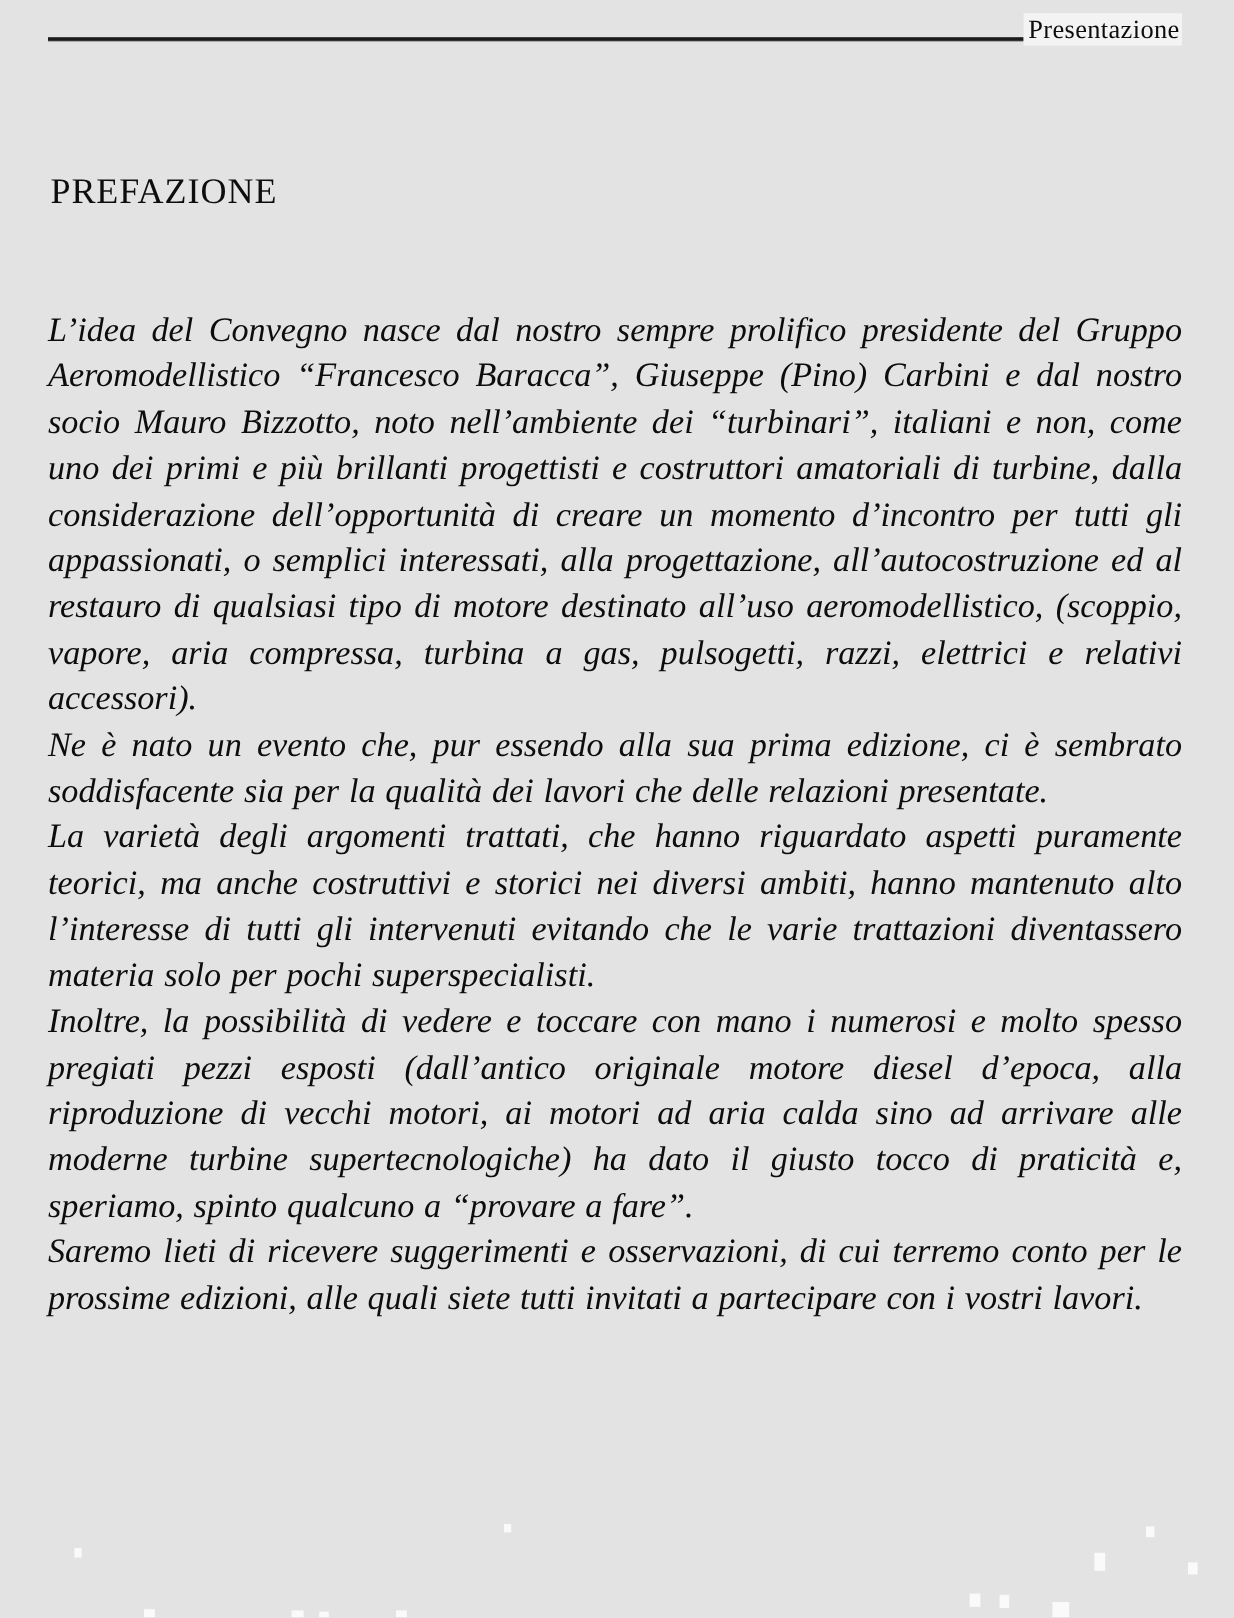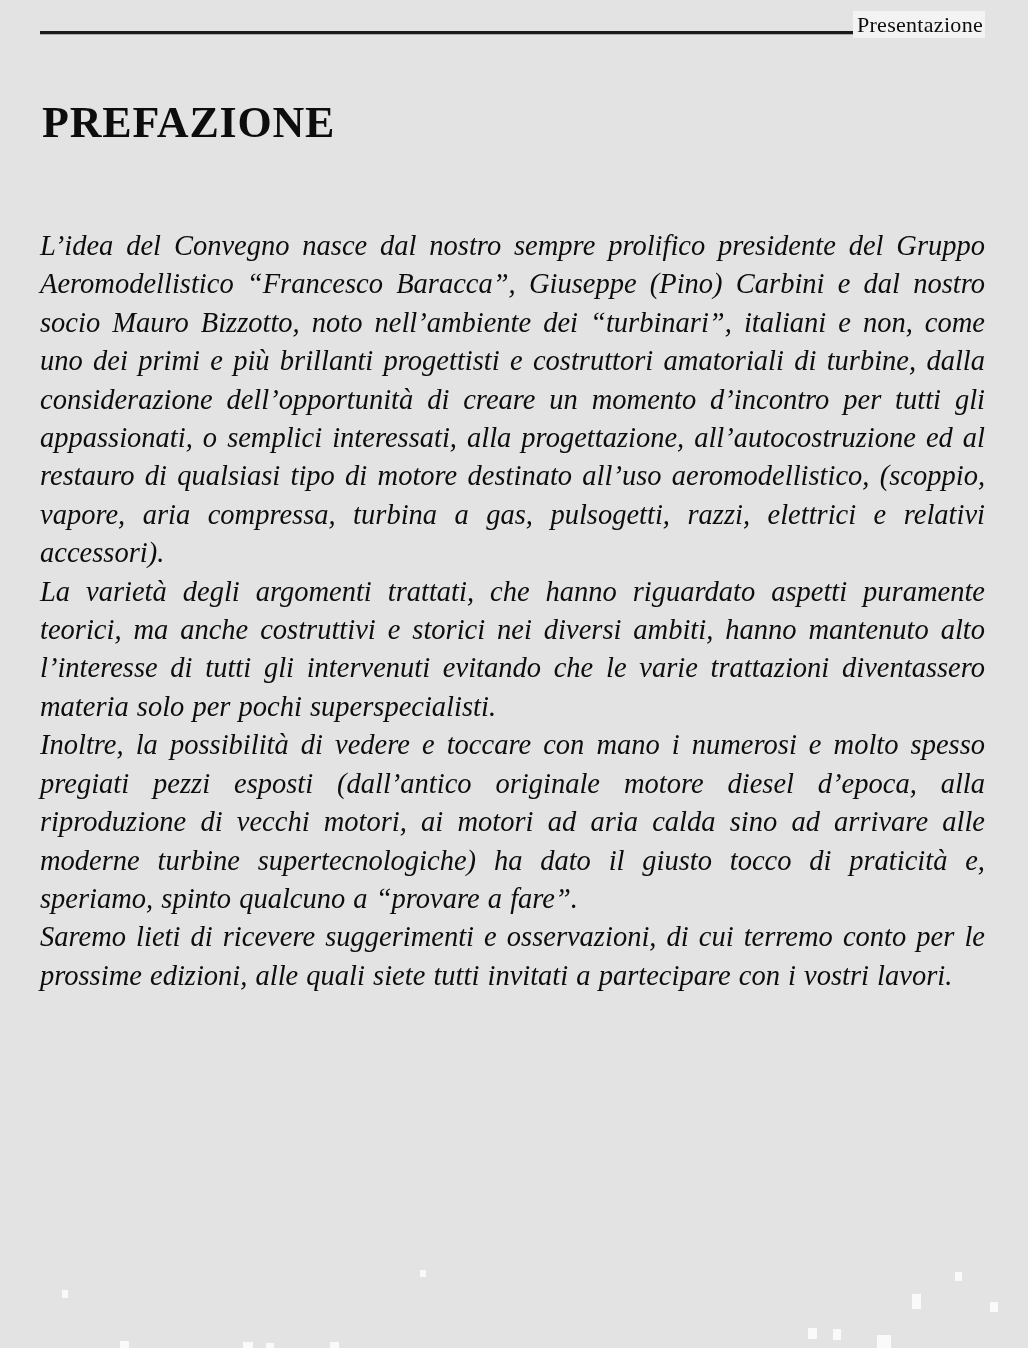--- a/index.html
+++ b/index.html
@@ -39,24 +39,24 @@
   .running-head {
     font-size: 22px;
     line-height: 1;
     padding: 3px 2px 2px 4px;
     background: #f3f3f3;
     letter-spacing: 0.3px;
     white-space: nowrap;
   }
   
   .page-title {
-    margin-top: 63px;
+    margin-top: 107px;
     margin-left: 2px;
-    font-size: 44px;
-    font-weight: bold;
+    font-size: 30px;
+    font-weight: normal;
     letter-spacing: 0.8px;
     line-height: 1;
   }
   
   .body-text {
     margin-top: 82px;
     font-size: 28.5px;
     line-height: 38.4px;
     text-align: justify;
     text-justify: inter-word;
@@ -96,20 +96,21 @@
 
   <div class="header-row">
     <div class="header-rule"></div>
     <span class="running-head">Presentazione</span>
   </div>
 
   <h1 class="page-title">PREFAZIONE</h1>
 
   <div class="body-text">
     <p>L’idea del Convegno nasce dal nostro sempre prolifico presidente del Gruppo Aeromodellistico “Francesco Baracca”, Giuseppe (Pino) Carbini e dal nostro socio Mauro Bizzotto, noto nell’ambiente dei “turbinari”, italiani e non, come uno dei primi e più brillanti progettisti e costruttori amatoriali di turbine, dalla considerazione dell’opportunità di creare un momento d’incontro per tutti gli appassionati, o semplici interessati, alla progettazione, all’autocostruzione ed al restauro di qualsiasi tipo di motore destinato all’uso aeromodellistico, (scoppio, vapore, aria compressa, turbina a gas, pulsogetti, razzi, elettrici e relativi accessori).</p>
+    <p>Ne è nato un evento che, pur essendo alla sua prima edizione, ci è sembrato soddisfacente sia per la qualità dei lavori che delle relazioni presentate.</p>
     <p>La varietà degli argomenti trattati, che hanno riguardato aspetti puramente teorici, ma anche costruttivi e storici nei diversi ambiti, hanno mantenuto alto l’interesse di tutti gli intervenuti evitando che le varie trattazioni diventassero materia solo per pochi superspecialisti.</p>
     <p>Inoltre, la possibilità di vedere e toccare con mano i numerosi e molto spesso pregiati pezzi esposti (dall’antico originale motore diesel d’epoca, alla riproduzione di vecchi motori, ai motori ad aria calda sino ad arrivare alle moderne turbine supertecnologiche) ha dato il giusto tocco di praticità e, speriamo, spinto qualcuno a “provare a fare”.</p>
     <p>Saremo lieti di ricevere suggerimenti e osservazioni, di cui terremo conto per le prossime edizioni, alle quali siete tutti invitati a partecipare con i vostri lavori.</p>
   </div>
 
 
   <div class="speck s1"></div>
   <div class="speck s2"></div>
   <div class="speck s3"></div>
   <div class="speck s4"></div>

